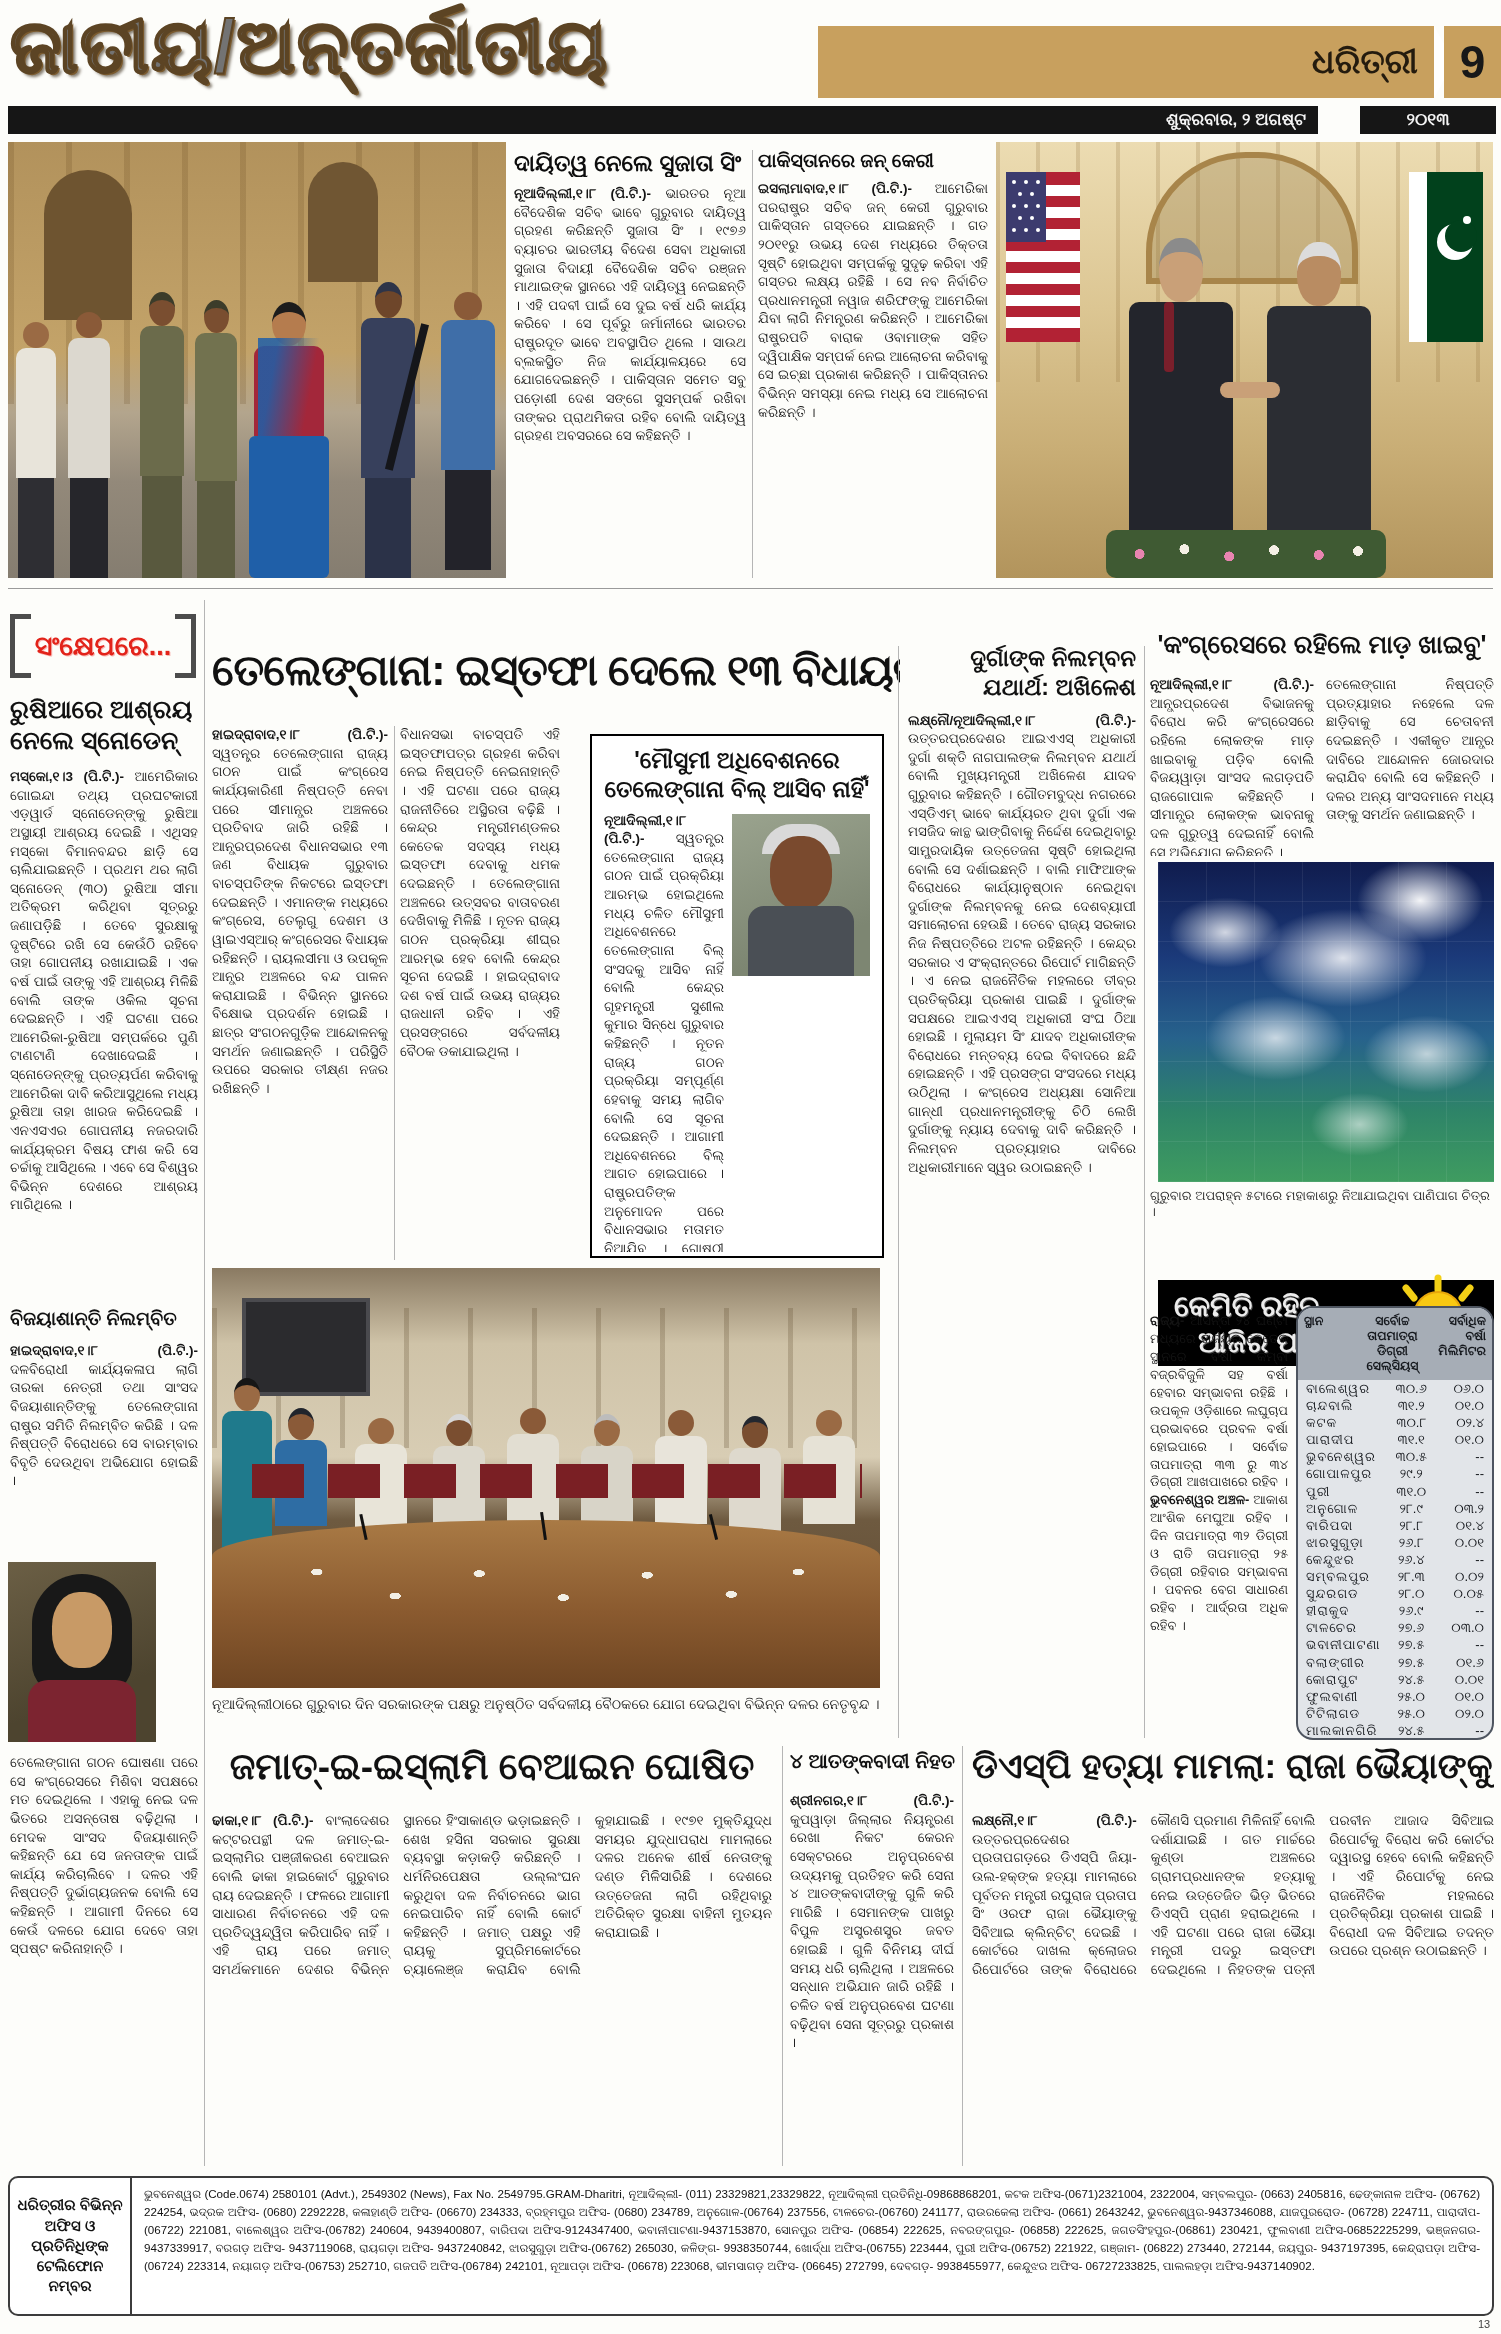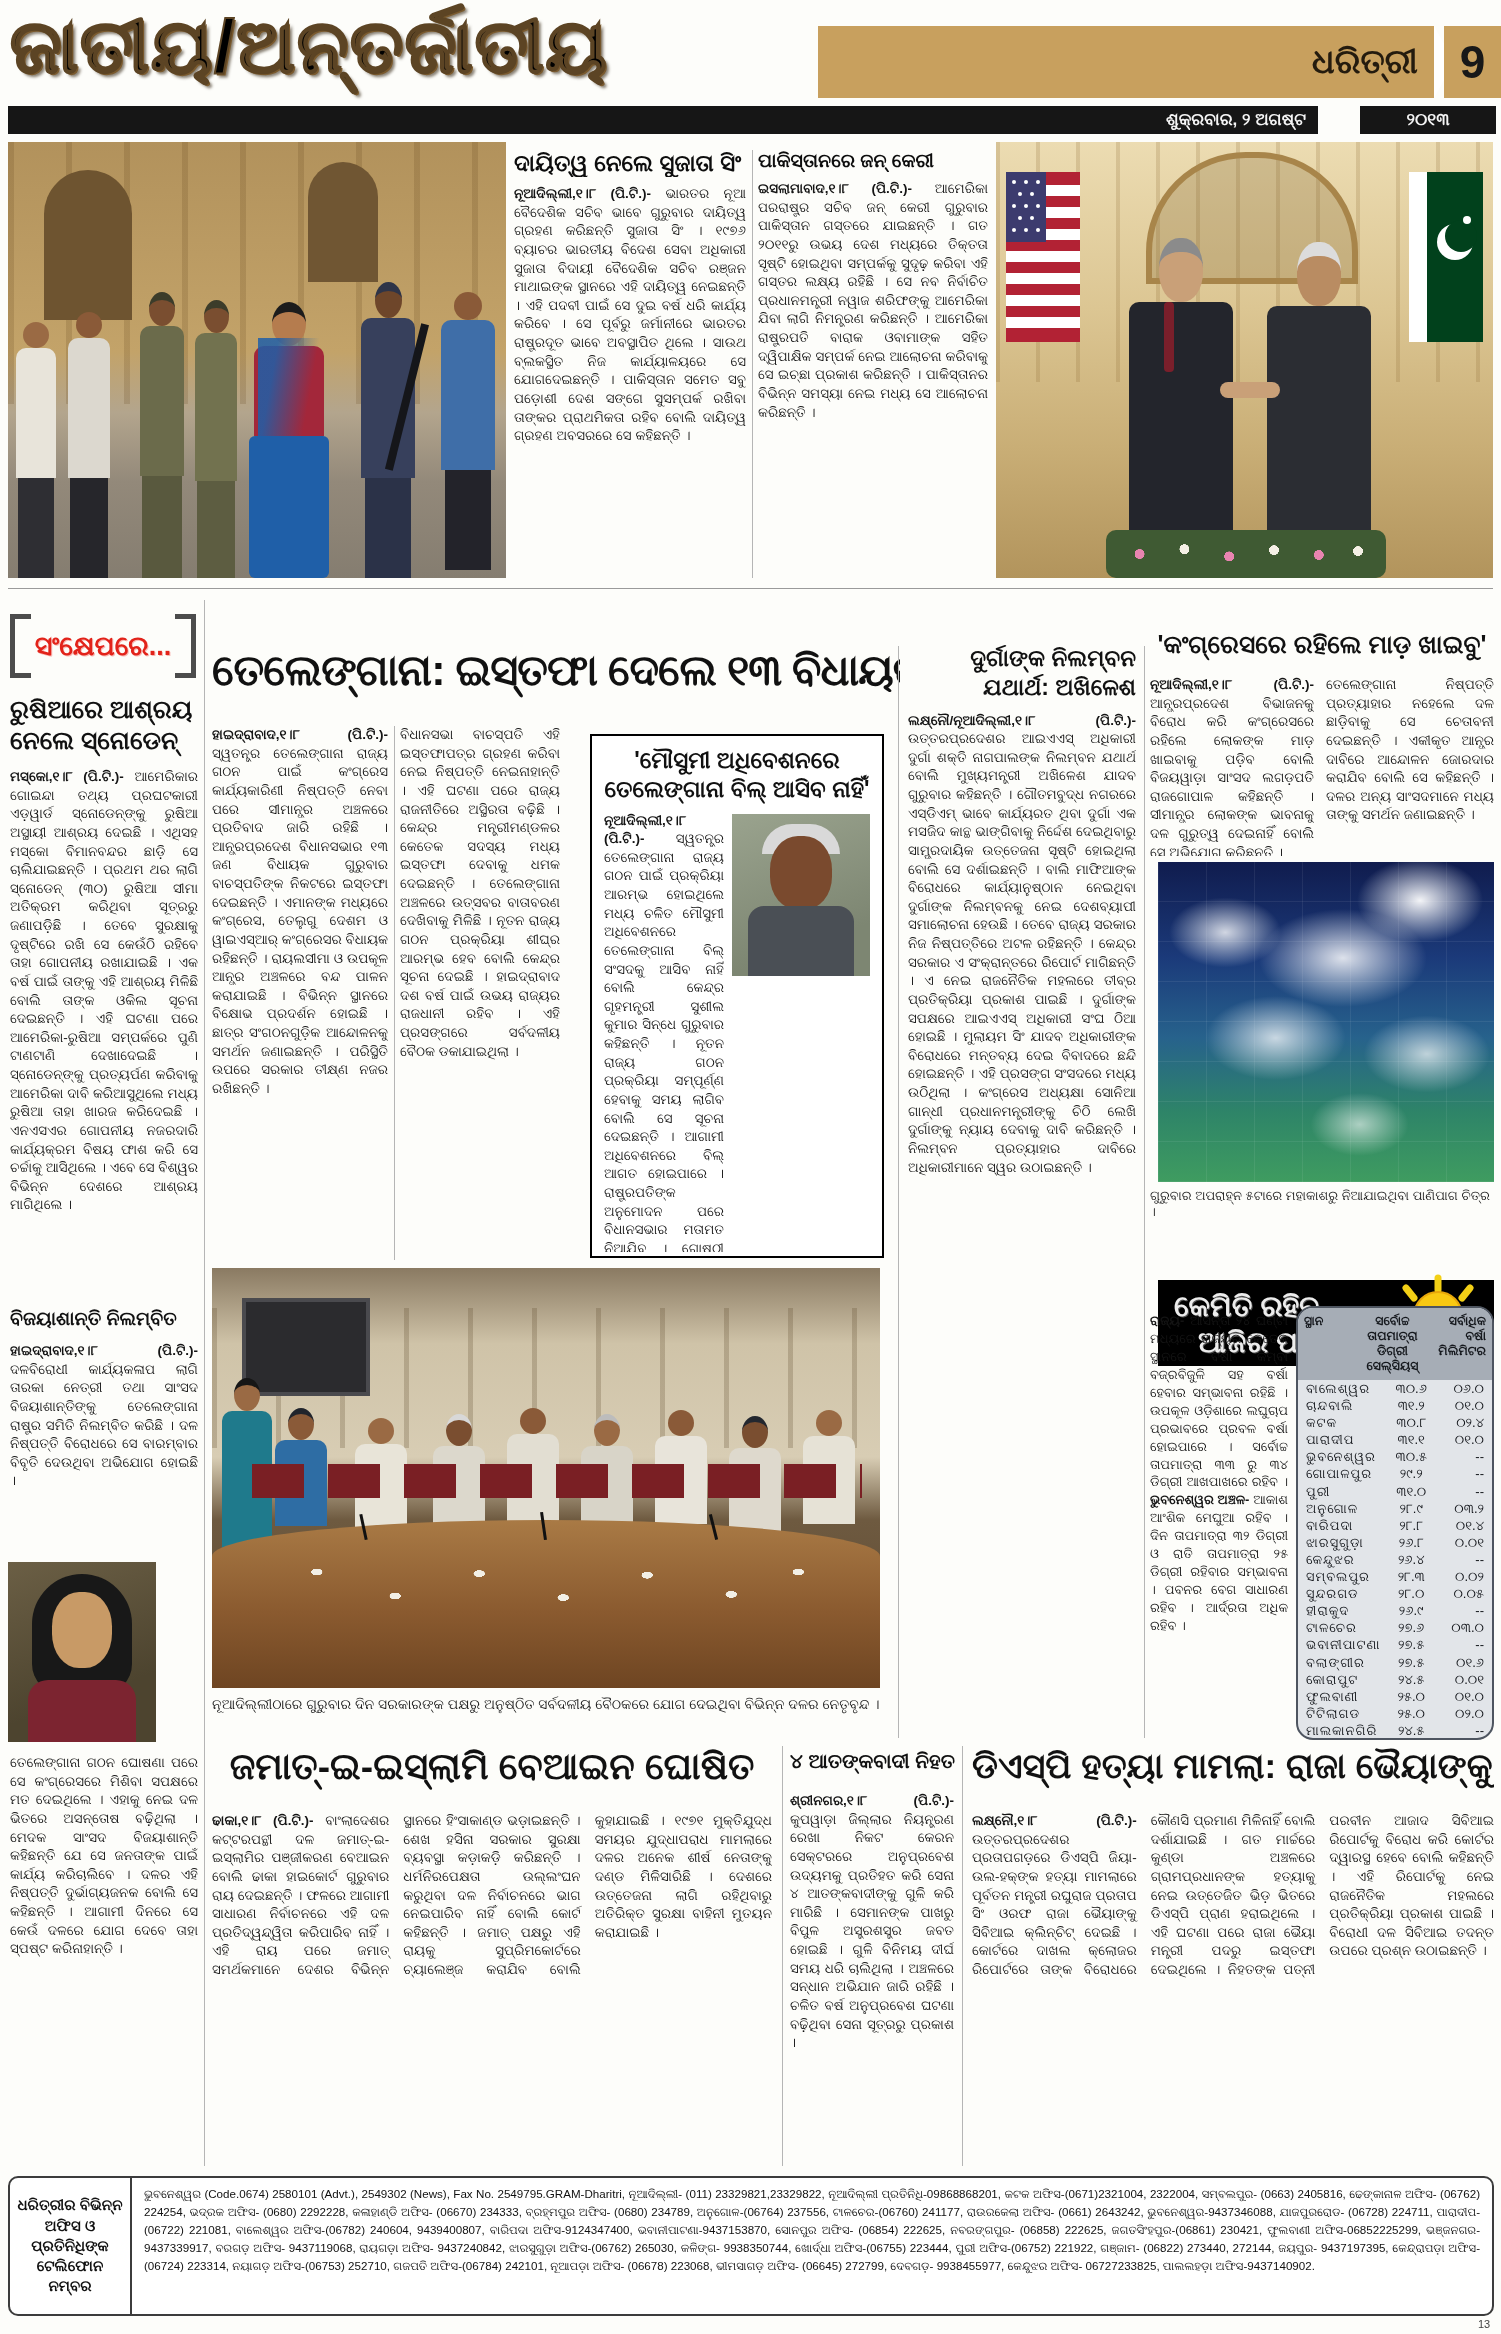--- a/index.html
+++ b/index.html
@@ -5,21 +5,21 @@
   html,body{margin:0;padding:0;background:#ffffff;}
   body{width:1501px;height:2334px;font-family:"Liberation Sans","DejaVu Sans",sans-serif;color:#111;}
   #page{position:relative;width:1501px;height:2334px;background:#fdfdfa;overflow:hidden;}
   .abs{position:absolute;}
   .bodytext{font-size:13.5px;line-height:1.38;text-align:justify;overflow:hidden;color:#141414;}
   .dl{font-weight:bold;}
   .hl{font-weight:bold;color:#0d0d0d;}
   .vrule{position:absolute;width:1px;background:#b5b5b5;}
   .hrule{position:absolute;height:1px;background:#9a9a9a;}
   
-  #logo-text{font-size:74px;font-weight:bold;color:#000000;-webkit-text-stroke:2px #5c4424;
+  #logo-text{font-size:74px;font-weight:bold;color:#737373;-webkit-text-stroke:2px #5c4424;
     text-shadow:2px 2px 0 #7a5a2e,4px 4px 3px rgba(40,25,5,.55);letter-spacing:2px;white-space:nowrap;margin-top:16px;}
   #tan-bar{background:#c8a05e;}
   #paper-name{font-size:34px;font-weight:bold;color:#241b0e;}
   #pagenum-box{background:#c8a05e;display:flex;align-items:center;justify-content:center;}
   #pagenum-box span{font-size:46px;font-weight:bold;color:#181818;}
   .white-notch{position:absolute;background:#ffffff;clip-path:polygon(0 0,100% 50%,0 100%);}
   .blackbar{background:#161616;color:#f5f5f5;display:flex;align-items:center;}
   .blackbar .t{font-size:17px;font-weight:bold;}
   
   .photo{overflow:hidden;}
@@ -203,21 +203,21 @@
     <div class="abs" style="left:110px;top:388px;width:280px;height:48px;border-radius:10px;background:radial-gradient(12px 12px at 12% 50%,#e884b0 40%,transparent 42%),radial-gradient(12px 12px at 28% 40%,#f5f0e6 40%,transparent 42%),radial-gradient(12px 12px at 44% 55%,#e884b0 40%,transparent 42%),radial-gradient(12px 12px at 60% 42%,#f5f0e6 40%,transparent 42%),radial-gradient(12px 12px at 76% 52%,#e884b0 40%,transparent 42%),radial-gradient(12px 12px at 90% 44%,#f5f0e6 40%,transparent 42%),#3f5a33;"></div>
   </div>
 
   <div class="hrule" style="left:8px;top:588px;width:1485px;"></div>
 
   <div id="briefs-badge" class="abs" style="left:10px;top:614px;width:186px;height:64px;">
     <span id="briefs-label">ସଂକ୍ଷେପରେ...</span>
   </div>
   <div class="abs brief-headline" style="left:10px;top:694px;width:188px;height:66px;overflow:hidden;">ରୁଷିଆରେ ଆଶ୍ରୟ ନେଲେ ସ୍ନୋଡେନ୍</div>
   <div class="bodytext abs" style="left:10px;top:768px;width:188px;height:534px;">
-    <span class="dl">ମସ୍କୋ,୧।୮ (ପି.ଟି.)-</span>
+    <span class="dl">ମସ୍କୋ,୧।3 (ପି.ଟି.)-</span>
     <span>ଆମେରିକାର ଗୋଇନ୍ଦା ତଥ୍ୟ ପ୍ରଘଟକାରୀ ଏଡ଼ୱାର୍ଡ ସ୍ନୋଡେନ୍ଙ୍କୁ ରୁଷିଆ ଅସ୍ଥାୟୀ ଆଶ୍ରୟ ଦେଇଛି । ଏଥିସହ ମସ୍କୋ ବିମାନବନ୍ଦର ଛାଡ଼ି ସେ ଚାଲିଯାଇଛନ୍ତି । ପ୍ରଥମ ଥର ଲାଗି ସ୍ନୋଡେନ୍ (୩୦) ରୁଷିଆ ସୀମା ଅତିକ୍ରମ କରିଥିବା ସୂତ୍ରରୁ ଜଣାପଡ଼ିଛି । ତେବେ ସୁରକ୍ଷାକୁ ଦୃଷ୍ଟିରେ ରଖି ସେ କେଉଁଠି ରହିବେ ତାହା ଗୋପନୀୟ ରଖାଯାଇଛି । ଏକ ବର୍ଷ ପାଇଁ ତାଙ୍କୁ ଏହି ଆଶ୍ରୟ ମିଳିଛି ବୋଲି ତାଙ୍କ ଓକିଲ ସୂଚନା ଦେଇଛନ୍ତି । ଏହି ଘଟଣା ପରେ ଆମେରିକା-ରୁଷିଆ ସମ୍ପର୍କରେ ପୁଣି ଟାଣଟାଣି ଦେଖାଦେଇଛି । ସ୍ନୋଡେନ୍ଙ୍କୁ ପ୍ରତ୍ୟର୍ପଣ କରିବାକୁ ଆମେରିକା ଦାବି କରିଆସୁଥିଲେ ମଧ୍ୟ ରୁଷିଆ ତାହା ଖାରଜ କରିଦେଇଛି । ଏନଏସଏର ଗୋପନୀୟ ନଜରଦାରି କାର୍ଯ୍ୟକ୍ରମ ବିଷୟ ଫାଶ କରି ସେ ଚର୍ଚ୍ଚାକୁ ଆସିଥିଲେ । ଏବେ ସେ ବିଶ୍ୱର ବିଭିନ୍ନ ଦେଶରେ ଆଶ୍ରୟ ମାଗିଥିଲେ ।</span>
   </div>
   <div class="abs sub-headline" style="left:10px;top:1308px;width:188px;height:30px;overflow:hidden;">ବିଜୟାଶାନ୍ତି ନିଲମ୍ବିତ</div>
   <div class="bodytext abs" style="left:10px;top:1342px;width:188px;height:214px;">
     <span class="dl">ହାଇଦ୍ରାବାଦ,୧।୮ (ପି.ଟି.)-</span>
     <span>ଦଳବିରୋଧୀ କାର୍ଯ୍ୟକଳାପ ଲାଗି ତାରକା ନେତ୍ରୀ ତଥା ସାଂସଦ ବିଜୟାଶାନ୍ତିଙ୍କୁ ତେଲେଙ୍ଗାନା ରାଷ୍ଟ୍ର ସମିତି ନିଲମ୍ବିତ କରିଛି । ଦଳ ନିଷ୍ପତ୍ତି ବିରୋଧରେ ସେ ବାରମ୍ବାର ବିବୃତି ଦେଉଥିବା ଅଭିଯୋଗ ହୋଇଛି ।</span>
   </div>
 
   <div class="photo abs" style="left:8px;top:1562px;width:148px;height:180px;background:linear-gradient(160deg,#6b5f45,#4d442f 70%);">
     <div class="abs" style="left:24px;top:12px;width:100px;height:120px;background:#181818;border-radius:50px 50px 30px 30px;"></div>

